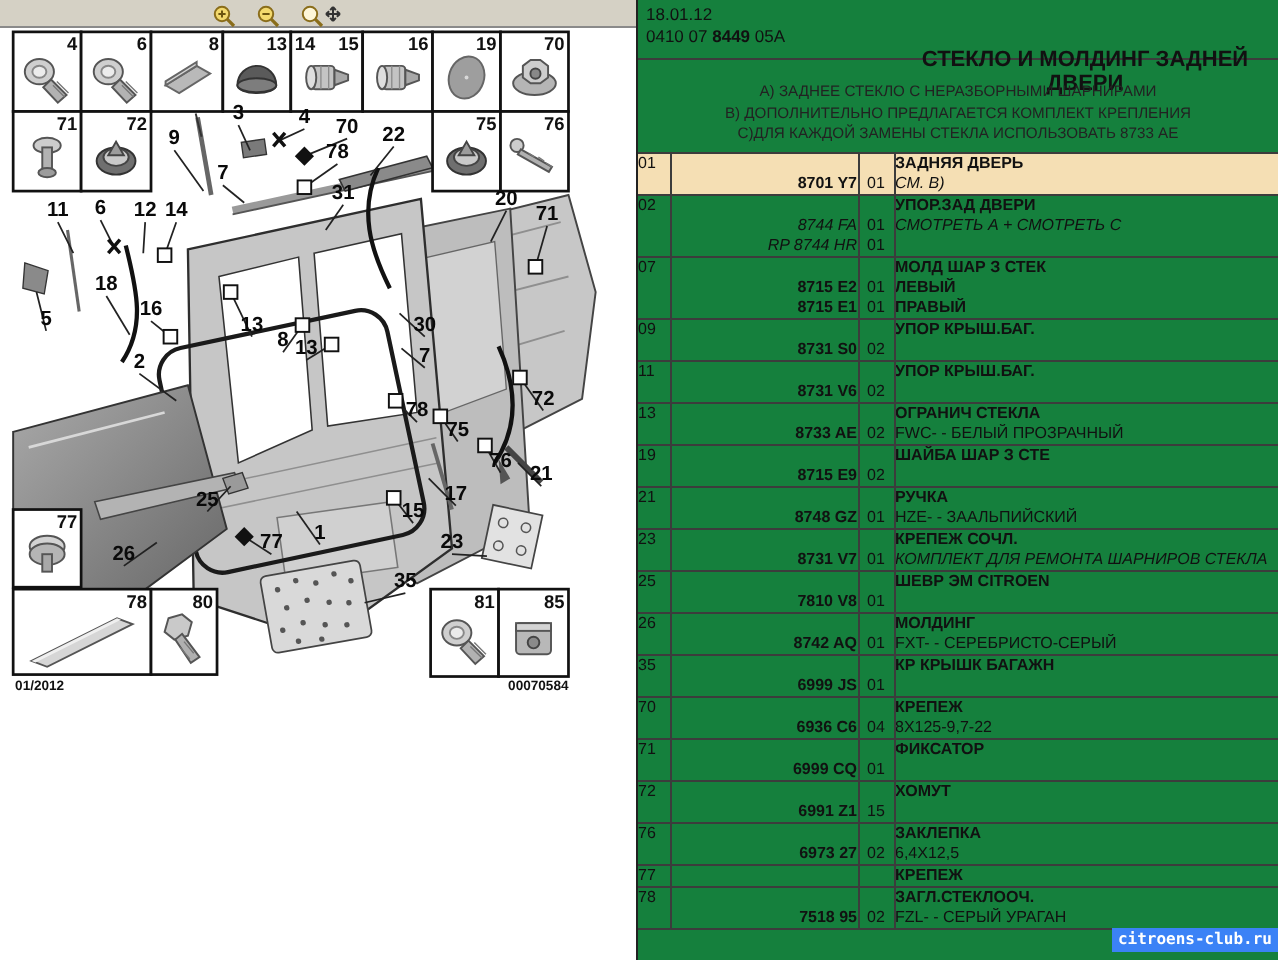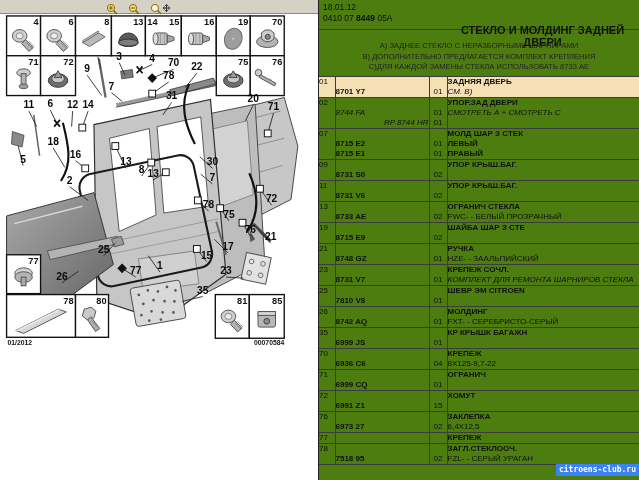--- a/index.html
+++ b/index.html
@@ -10,36 +10,36 @@
   .toolbar{position:absolute;left:0;top:0;width:318px;height:13px;background:#d5d1c5;
            border-bottom:1px solid #8a8a8a;display:flex;align-items:center;}
   .toolbar .ticon{display:inline-block;width:16px;height:12px;margin-top:0;cursor:pointer;}
   .toolbar .ticon:first-child{margin-left:104px;}
   #diagram{position:absolute;left:0;top:14px;}
   .ft{font-size:7px;font-weight:bold;fill:#111;}
   .thn{font-size:9.5px;font-weight:bold;fill:#111;}
   .cn{font-size:10.5px;font-weight:bold;fill:#0a0a0a;}
   
   .right-pane{position:absolute;left:318px;top:0;width:321px;height:480px;box-sizing:border-box;
-              border-left:1px solid #222;background:#4d7c0f;}
+              border-left:1px solid #222;background:#15803d;}
   .hdr{position:absolute;left:0;top:0;width:100%;height:30px;box-sizing:border-box;
        border-bottom:1px solid #3c3c3c;display:flex;}
   .hdr-left{width:122px;padding:2px 0 0 4px;font-size:8.5px;line-height:11px;color:#111;}
   .hdr-title{flex:1;border-left:1px solid #3c3c3c;display:flex;align-items:center;justify-content:center;
              text-align:center;font-weight:bold;font-size:11px;line-height:12px;color:#111;padding:0 14px;margin-top:36px;}
   .notes{position:absolute;left:0;top:30px;width:100%;height:46px;box-sizing:border-box;
          padding-top:11px;text-align:center;font-size:7.6px;line-height:10.5px;color:#222;}
   table.parts{position:absolute;left:0;top:76px;width:321px;border-collapse:collapse;table-layout:fixed;
               border-bottom:1px solid #3c3c3c;}
   table.parts td{height:10px;line-height:10px;font-size:8px;padding:0;overflow:hidden;
                  white-space:nowrap;color:#111;vertical-align:top;}
   tbody.prow{border-top:1px solid #3c3c3c;}
   tbody.hl td{background:#F5DFB4;}
   td.c1{padding-left:2px;color:#333;}
-  td.c2{padding-left:4px;border-left:1px solid #3c3c3c;}
+  td.c2{padding-left:4px;border-left:1px solid #3c3c3c;text-align:right;}
   td.c3{text-align:center;border-left:1px solid #3c3c3c;}
   td.c4{padding-left:3px;border-left:1px solid #3c3c3c;}
   .b{font-weight:bold;} .i{font-style:italic;margin-left:40px;} .bi{font-weight:normal;font-style:italic;}
   td.ra{text-align:right;padding-right:3px;}
   .wm{position:absolute;right:0;bottom:4px;background:#3b82f6;color:#fff;
       font-family:"DejaVu Sans Mono",monospace;font-size:8px;font-weight:bold;
       padding:1px 3px 2px 3px;letter-spacing:0;}
 </style>
 </head>
 <body>
@@ -657,21 +657,21 @@
             <td class="c2 b">6936 C6</td>
             <td class="c3">04</td>
             <td class="c4 ">8X125-9,7-22</td>
           </tr>
         </tbody>
         <tbody class="prow">
           <tr>
             <td class="c1">71</td>
             <td class="c2"></td>
             <td class="c3"></td>
-            <td class="c4 b">ОГРАНИЧ</td>
+            <td class="c4 b">ФИКСАТОР</td>
           </tr>
           <tr>
             <td class="c1"></td>
             <td class="c2 b">6999 CQ</td>
             <td class="c3">01</td>
             <td class="c4 "></td>
           </tr>
         </tbody>
         <tbody class="prow">
           <tr>

